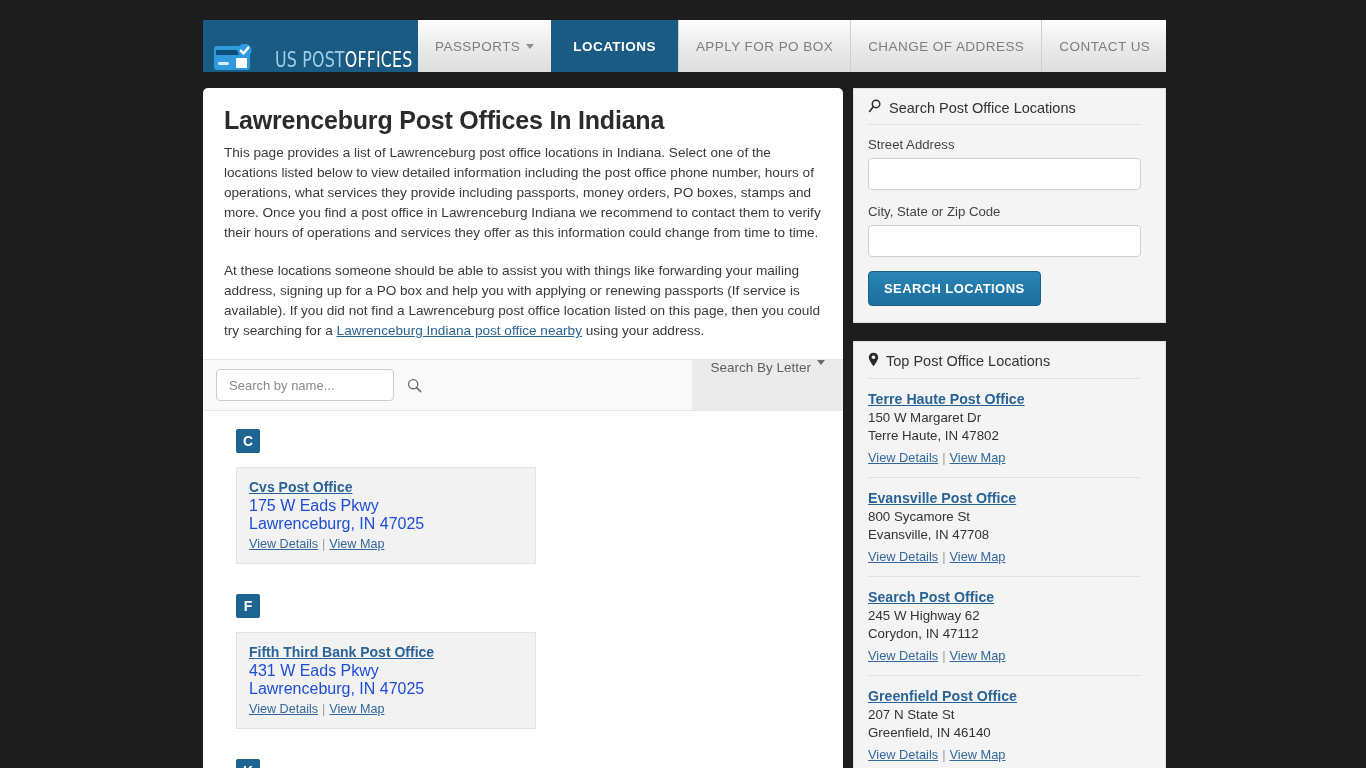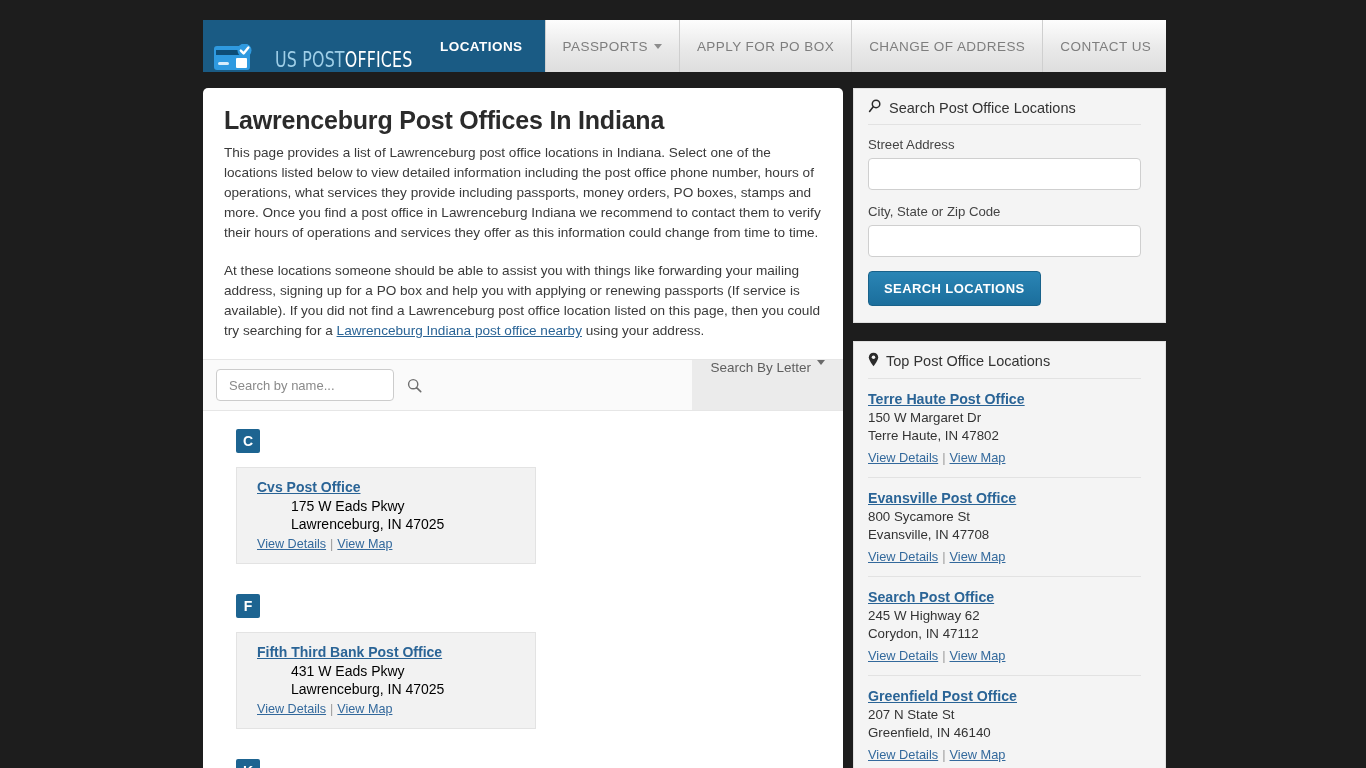--- a/index.html
+++ b/index.html
@@ -153,31 +153,31 @@
     font-weight: bold;
     display: flex; align-items: center; justify-content: center;
     margin: 0 0 14px 12px;
     border-radius: 2px;
   }
   .poi-card {
     margin: 0 0 30px 12px;
     width: 300px;
     background: #f2f2f2;
     border: 1px solid #e3e3e3;
-    padding: 11px 12px 12px 20px;
+    padding: 11px 12px 12px 12px;
   }
   .poi-card .poi-name {
     display: block;
     font-size: 14px;
     font-weight: bold;
     color: #2a6496;
     text-decoration: underline;
     margin-bottom: 2px;
   }
-  .poi-line { font-size: 14px; color: #000000; line-height: 18px; margin-left: 34px; }
+  .poi-line { font-size: 16px; color: #1d4ed8; line-height: 18px; }
   .poi-links { margin-top: 4px; font-size: 12.6px; color: #777; }
   .poi-links a { color: #33699c; text-decoration: underline; }
   .poi-links span.sep { margin: 0 4px; color: #9b9b9b; }
 
   
   .sidebar {
     position: absolute;
     left: 650px; top: 0;
     width: 313px;
   }
@@ -256,26 +256,26 @@
       </svg>
     </span>
     <span class="logo-text">
       <span class="lt-a">US POST</span><span class="lt-b">OFFICES</span>
     </span>
   </div>
 
   <div class="navgap"></div>
 
   <nav class="nav">
-    <div class="nav-item active">
-      <span>LOCATIONS</span>
-    </div>
     <div class="nav-item">
       <span>PASSPORTS</span>
       <i class="caret-d"></i>
+    </div>
+    <div class="nav-item active">
+      <span>LOCATIONS</span>
     </div>
     <div class="nav-item">
       <span>APPLY FOR PO BOX</span>
     </div>
     <div class="nav-item">
       <span>CHANGE OF ADDRESS</span>
     </div>
     <div class="nav-item">
       <span>CONTACT US</span>
     </div>

